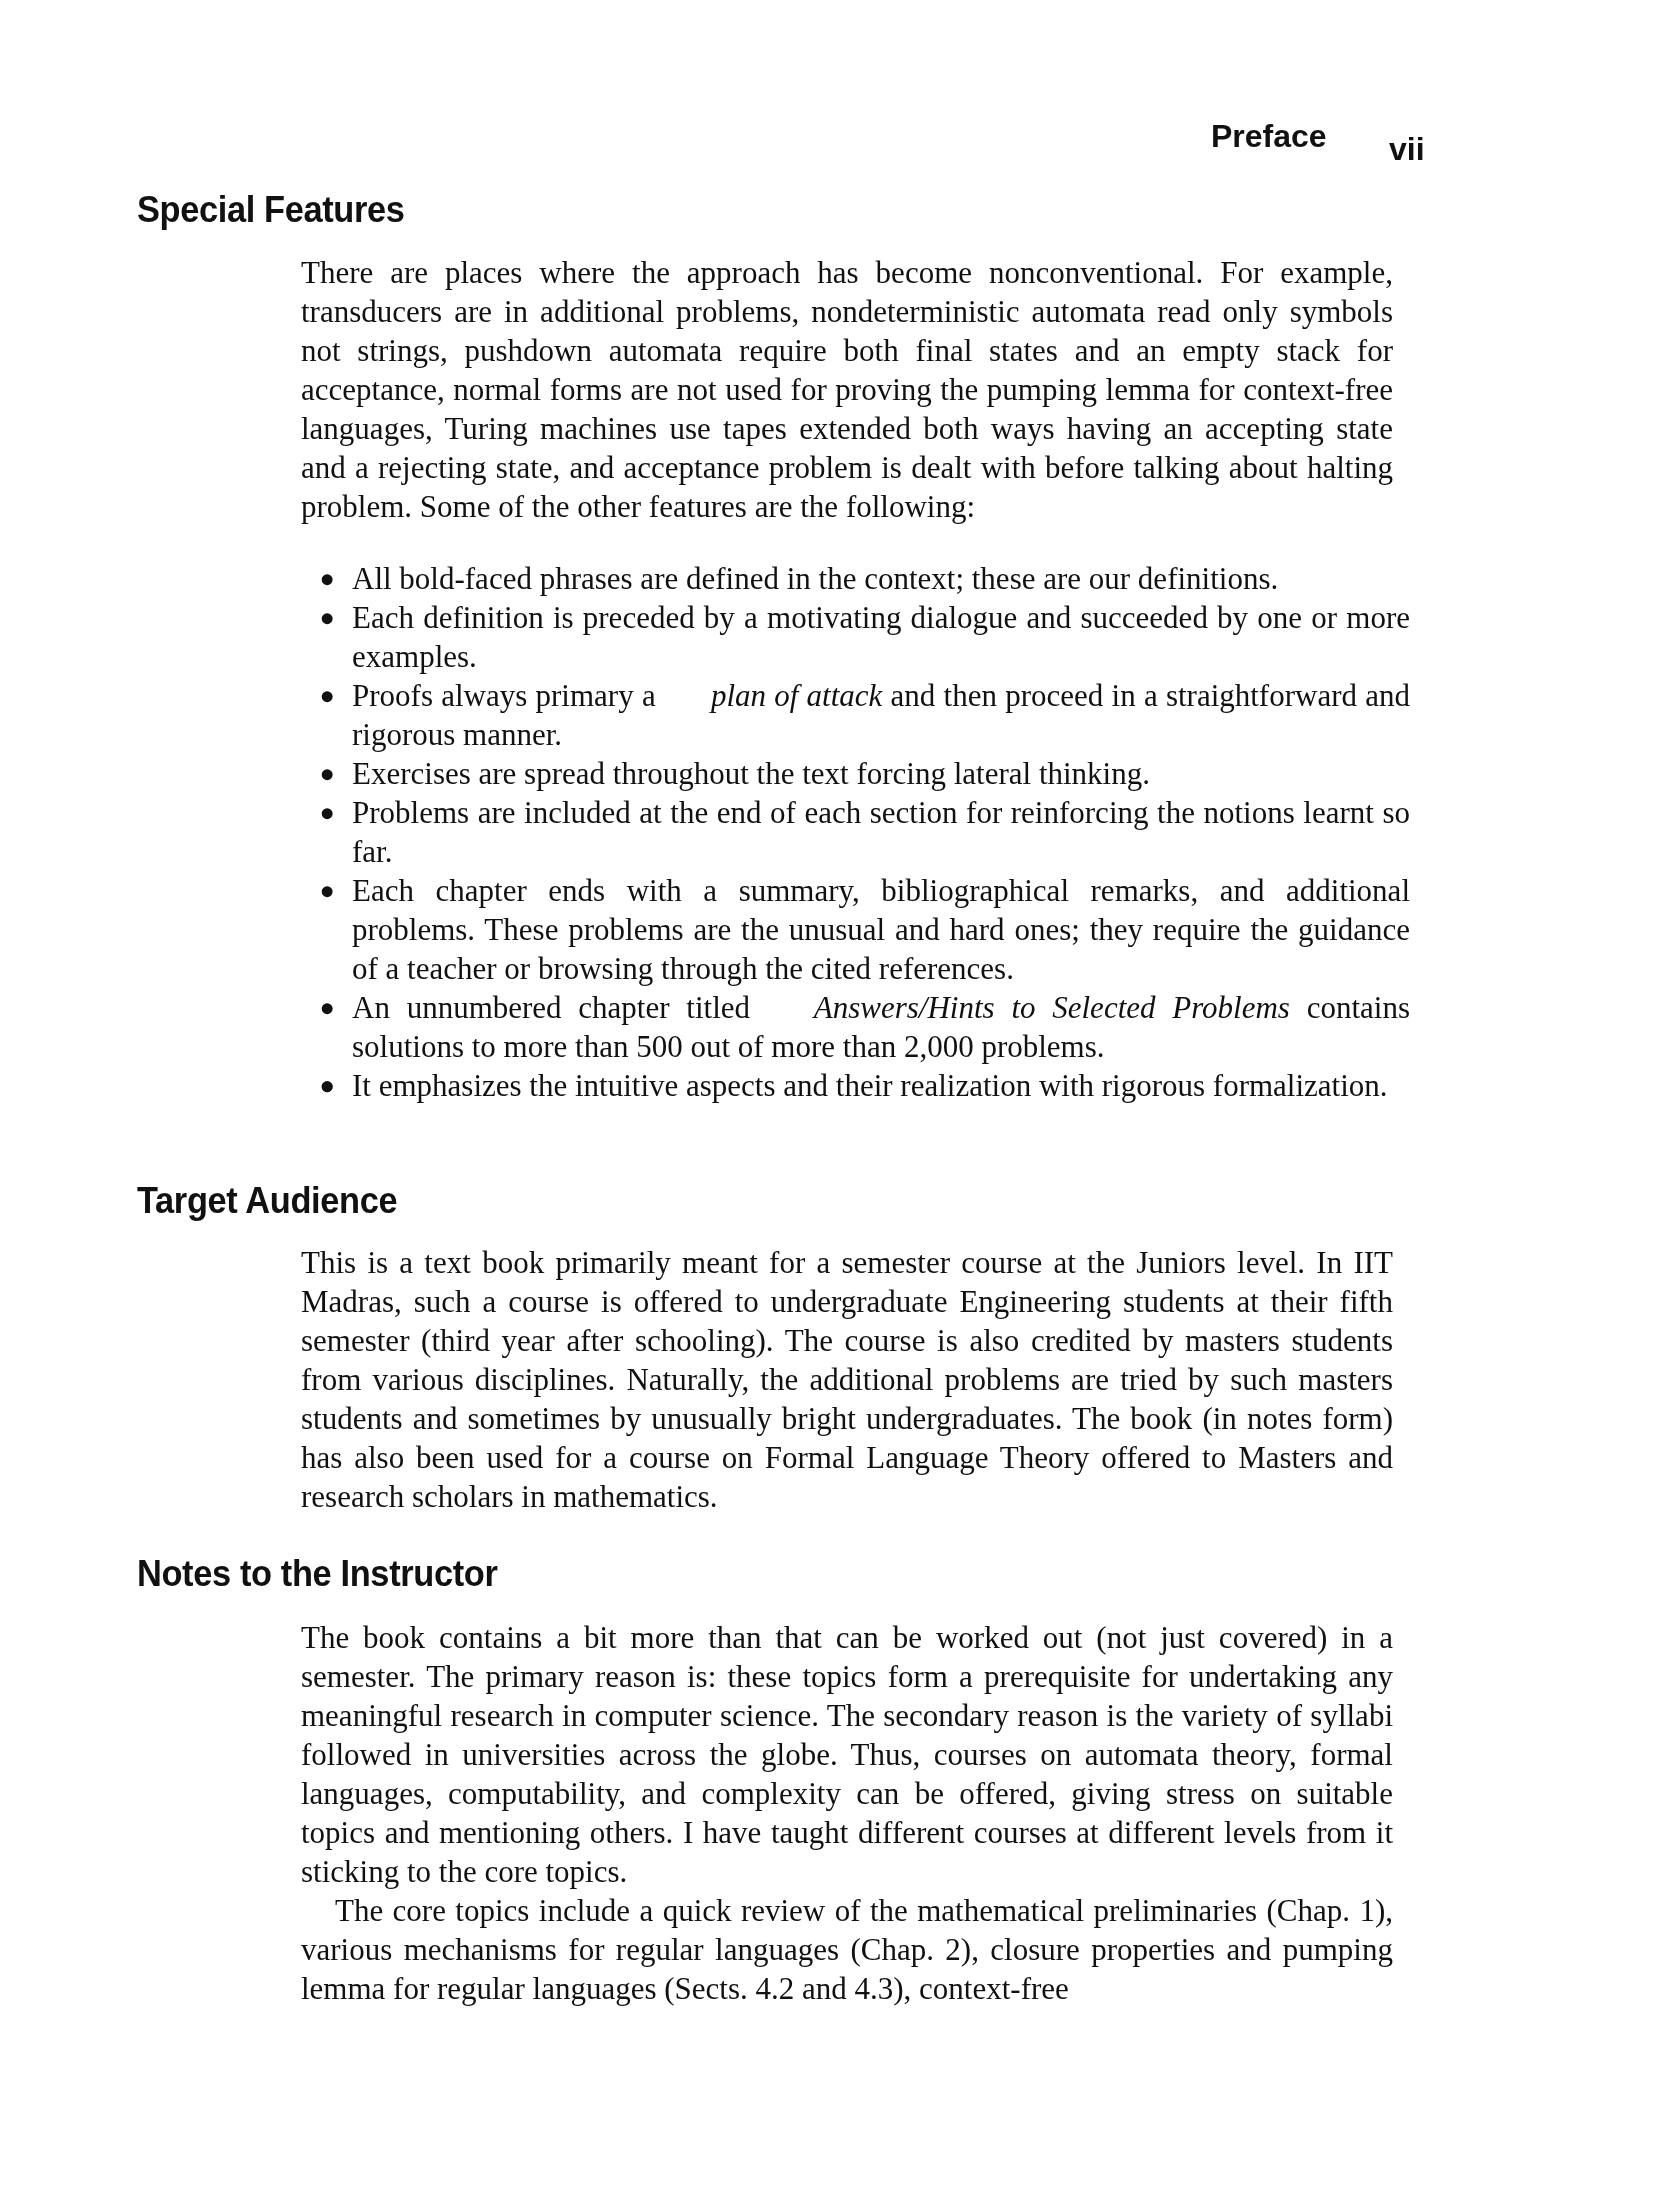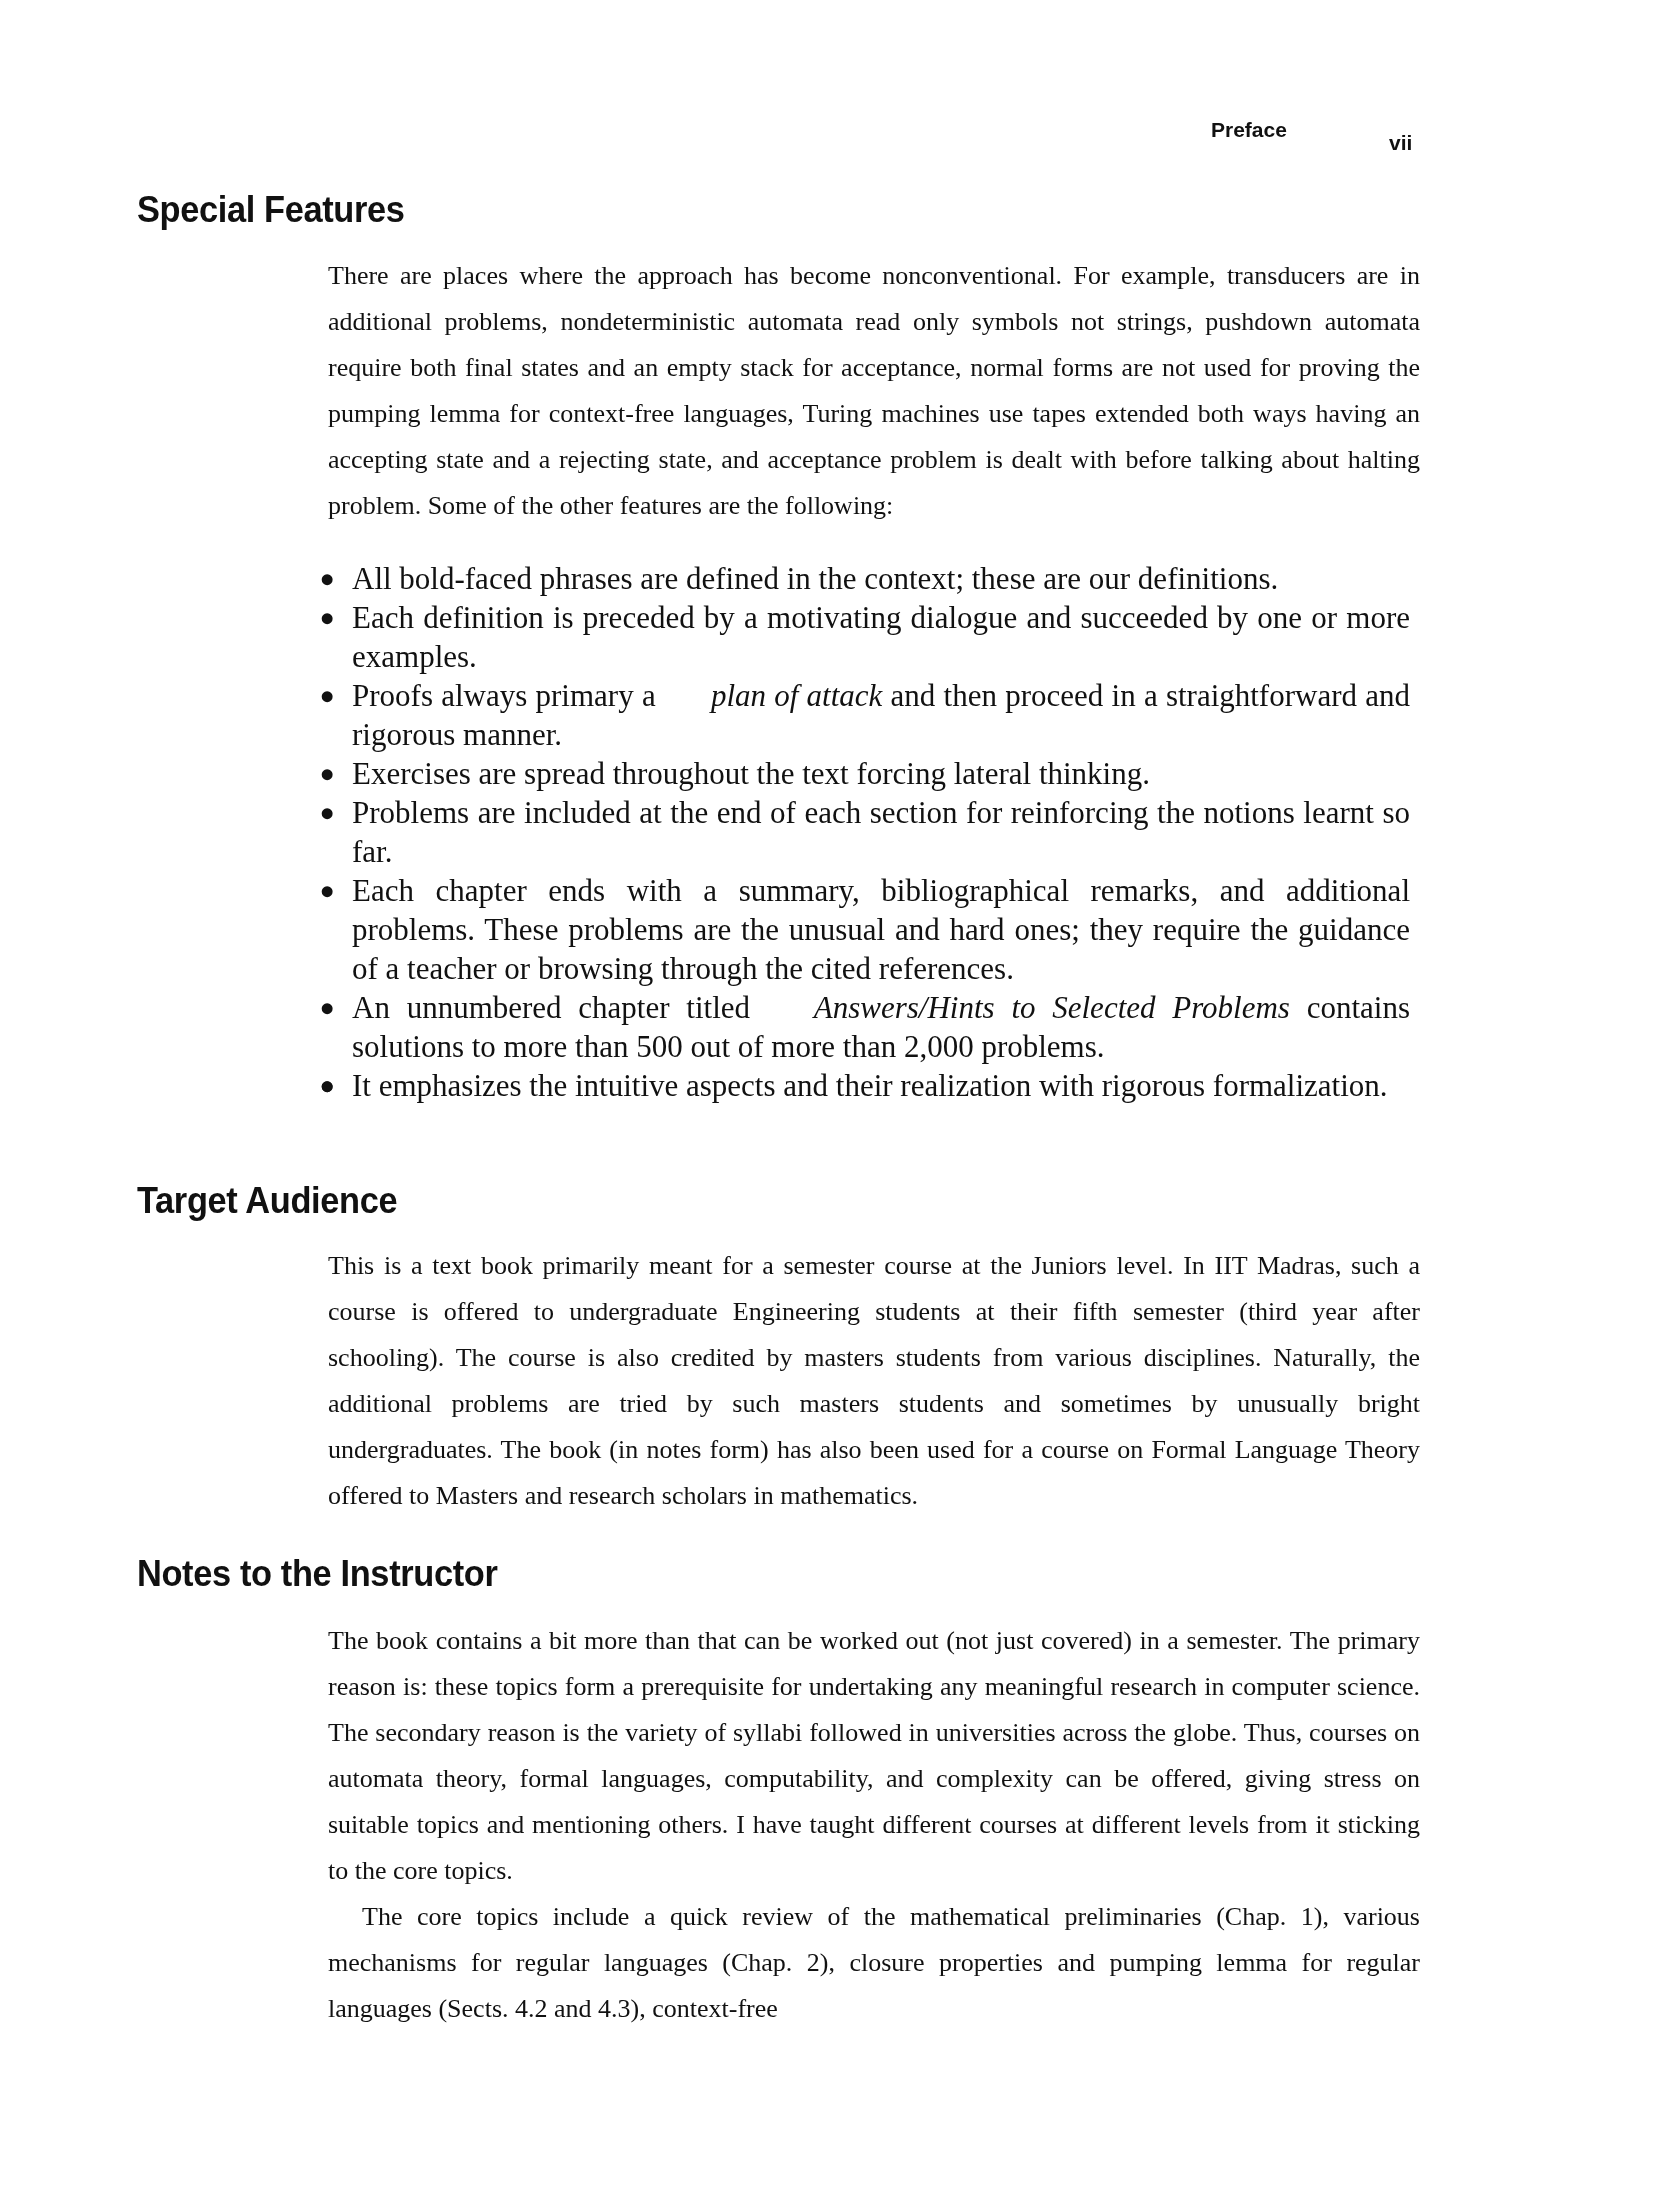--- a/index.html
+++ b/index.html
@@ -15,21 +15,21 @@
       color: #111111;
     }
     .running-head {
       position: absolute;
       top: 118px;
       left: 0;
       width: 1668px;
       height: 32px;
       font-family: "Liberation Sans", sans-serif;
       font-weight: bold;
-      font-size: 21px;
+      font-size: 32px;
     }
     .running-head .title {
       position: absolute;
       left: 1211px;
       top: 0;
     }
     .running-head .folio {
       position: absolute;
       left: 1389px;
       top: 13px;
@@ -41,25 +41,25 @@
       font-family: "Liberation Sans", sans-serif;
       font-weight: bold;
       font-size: 37px;
       letter-spacing: -0.4px;
       transform: scaleX(0.93);
       transform-origin: left center;
       white-space: nowrap;
     }
     .body-block {
       position: absolute;
-      left: 328px;
+      left: 301px;
       width: 1092px;
       font-family: "Liberation Serif", serif;
-      font-size: 26px;
-      line-height: 46px;
+      font-size: 31px;
+      line-height: 39px;
       text-align: justify;
       hyphens: manual;
     }
     .body-block p {
       margin: 0;
     }
     .body-block p.indent {
       text-indent: 34px;
     }
     .bullet-list {

